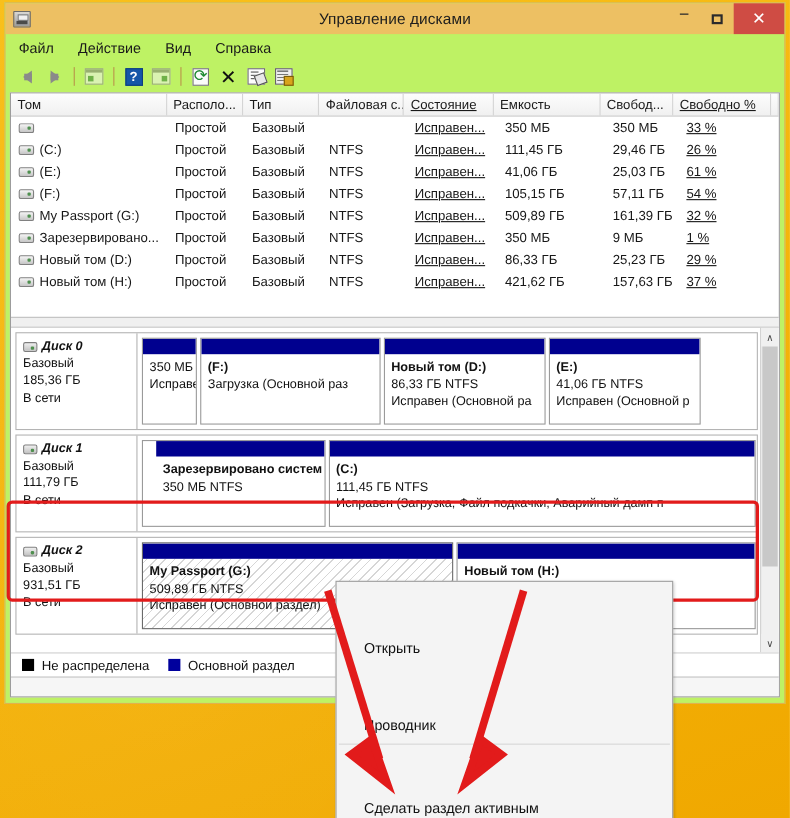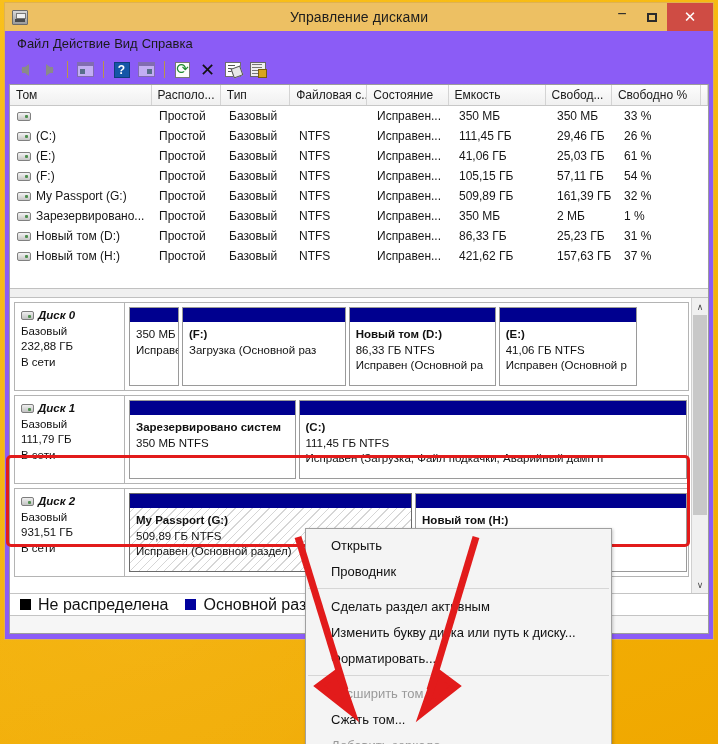--- a/index.html
+++ b/index.html
@@ -17,21 +17,21 @@
     position: absolute; inset: 0;
     background:
       radial-gradient(circle at 20% 80%, rgba(255,255,255,0.05), transparent 60%),
       linear-gradient(160deg, #f9c01c 0%, #f5b40a 50%, #f0a800 100%);
   }
   
   .window {
     position: absolute;
     left: 4px; top: 2px;
     width: 710px; height: 638px;
-    background: #8b5cf6;
+    background: #bef264;
     border: 1px solid #e0b24f;
     display: flex; flex-direction: column;
   }
   .titlebar {
     height: 28px;
     background: #edc063;
     display: flex; align-items: center;
     position: relative;
     flex: none;
   }
@@ -83,21 +83,21 @@
     width: 46px;
     background: #cf4c44;
     color: #ffffff;
     font-size: 15px;
   }
   
   .menubar {
     height: 24px;
     display: flex; align-items: center;
     padding-left: 12px;
-    gap: 4px;
+    gap: 22px;
     flex: none;
   }
   .menuitem { font-size: 13px; color: #1a1a1a; }
   
   .toolbar {
     height: 29px;
     display: flex; align-items: center;
     padding-left: 8px;
     gap: 2px;
     flex: none;
@@ -216,24 +216,24 @@
     font-size: 12px; color: #1a1a1a;
     padding-left: 6px;
     display: flex; align-items: center;
     border-right: 1px solid #d4d4d4;
     overflow: hidden; white-space: nowrap;
   }
   .c-vol  { width: 143px; }
   .c-lay  { width: 70px; }
   .c-typ  { width: 70px; }
   .c-fs   { width: 78px; }
-  .c-sta  { width: 82px; }
+  .c-sta  { width: 82px; text-decoration: underline; }
   .c-cap  { width: 98px; }
   .c-free { width: 67px; }
-  .c-pct  { width: 90px; }
+  .c-pct  { width: 90px; text-decoration: underline; }
   .c-end  { flex: 1; border-right: none; }
   .vrow {
     display: flex; height: 20px; align-items: center;
   }
   .vrow .cell {
     font-size: 12px; color: #161616;
     padding-left: 6px;
     display: flex; align-items: center;
     white-space: nowrap; overflow: hidden;
   }
@@ -359,21 +359,21 @@
   .legend {
     height: 22px; flex: none;
     border-top: 1px solid #c4c4c4;
     display: flex; align-items: center;
     padding-left: 10px; gap: 7px;
     background: #fff;
   }
   .legend .sw { width: 11px; height: 11px; }
   .legend .sw.unalloc { background: #000000; }
   .legend .sw.primary { background: #00009d; }
-  .legend .lt { font-size: 16px; color: #111; margin-right: 10px; }
+  .legend .lt { font-size: 12px; color: #111; margin-right: 10px; }
   .statusbar {
     height: 18px; flex: none;
     border-top: 1px solid #c4c4c4;
     background: #f6f6f6;
   }
   
   .ctxmenu {
     position: absolute;
     left: 305px; top: 528px;
     width: 307px;
@@ -383,20 +383,21 @@
     z-index: 50;
     box-shadow: 1px 1px 3px rgba(0,0,0,0.22);
   }
   .ctxitem {
     height: 26px;
     display: flex; align-items: center;
     padding-left: 25px;
     font-size: 13px;
     color: #111;
     white-space: nowrap;
+    margin-top: 44px;
   }
   .ctxitem.dis { color: #9a9a9a; }
   .ctxsep {
     height: 1px; background: #d6d6d6;
     margin: 4px 2px 4px 2px;
   }
   
   .arrows {
     position: absolute; inset: 0;
     pointer-events: none;
@@ -549,35 +550,35 @@
           <div class="vrow">
             <div class="cell c-vol nm">
               <span class="drive-ico"></span>
               <span>Зарезервировано...</span>
             </div>
             <div class="cell c-lay">Простой</div>
             <div class="cell c-typ">Базовый</div>
             <div class="cell c-fs">NTFS</div>
             <div class="cell c-sta">Исправен...</div>
             <div class="cell c-cap">350 МБ</div>
-            <div class="cell c-free">2 МБ</div>
+            <div class="cell c-free">9 МБ</div>
             <div class="cell c-pct">1 %</div>
           </div>
           <div class="vrow">
             <div class="cell c-vol nm">
               <span class="drive-ico"></span>
               <span>Новый том (D:)</span>
             </div>
             <div class="cell c-lay">Простой</div>
             <div class="cell c-typ">Базовый</div>
             <div class="cell c-fs">NTFS</div>
             <div class="cell c-sta">Исправен...</div>
             <div class="cell c-cap">86,33 ГБ</div>
             <div class="cell c-free">25,23 ГБ</div>
-            <div class="cell c-pct">31 %</div>
+            <div class="cell c-pct">29 %</div>
           </div>
           <div class="vrow">
             <div class="cell c-vol nm">
               <span class="drive-ico"></span>
               <span>Новый том (H:)</span>
             </div>
             <div class="cell c-lay">Простой</div>
             <div class="cell c-typ">Базовый</div>
             <div class="cell c-fs">NTFS</div>
             <div class="cell c-sta">Исправен...</div>
@@ -593,21 +594,21 @@
 
     <div class="diskpane">
       <div class="diskscroll" id="disk-container">
           <div class="disk">
             <div class="disk-info">
               <div class="dtitle">
                 <span class="disk-ico"></span>
                 <span>Диск 0</span>
               </div>
               <div>Базовый</div>
-              <div>232,88 ГБ</div>
+              <div>185,36 ГБ</div>
               <div>В сети</div>
             </div>
             <div class="parts">
               <div class="part" style="flex: 0 0 9%;">
                 <div class="bar"></div>
                 <div class="pbody">
                   <div class="lab"></div>
                   <div>350 МБ</div>
                   <div>Исправен (</div>
                 </div>
@@ -641,21 +642,21 @@
             <div class="disk-info">
               <div class="dtitle">
                 <span class="disk-ico"></span>
                 <span>Диск 1</span>
               </div>
               <div>Базовый</div>
               <div>111,79 ГБ</div>
               <div>В сети</div>
             </div>
             <div class="parts">
-              <div class="part" style="flex: 0 0 30%;">
+              <div class="part" style="flex: 0 0 30%; padding-left: 12px;">
                 <div class="bar"></div>
                 <div class="pbody">
                   <div class="lab">Зарезервировано систем</div>
                   <div>350 МБ NTFS</div>
                 </div>
               </div>
               <div class="part" style="flex: 0 0 70%;">
                 <div class="bar"></div>
                 <div class="pbody">
                   <div class="lab">(C:)</div>

